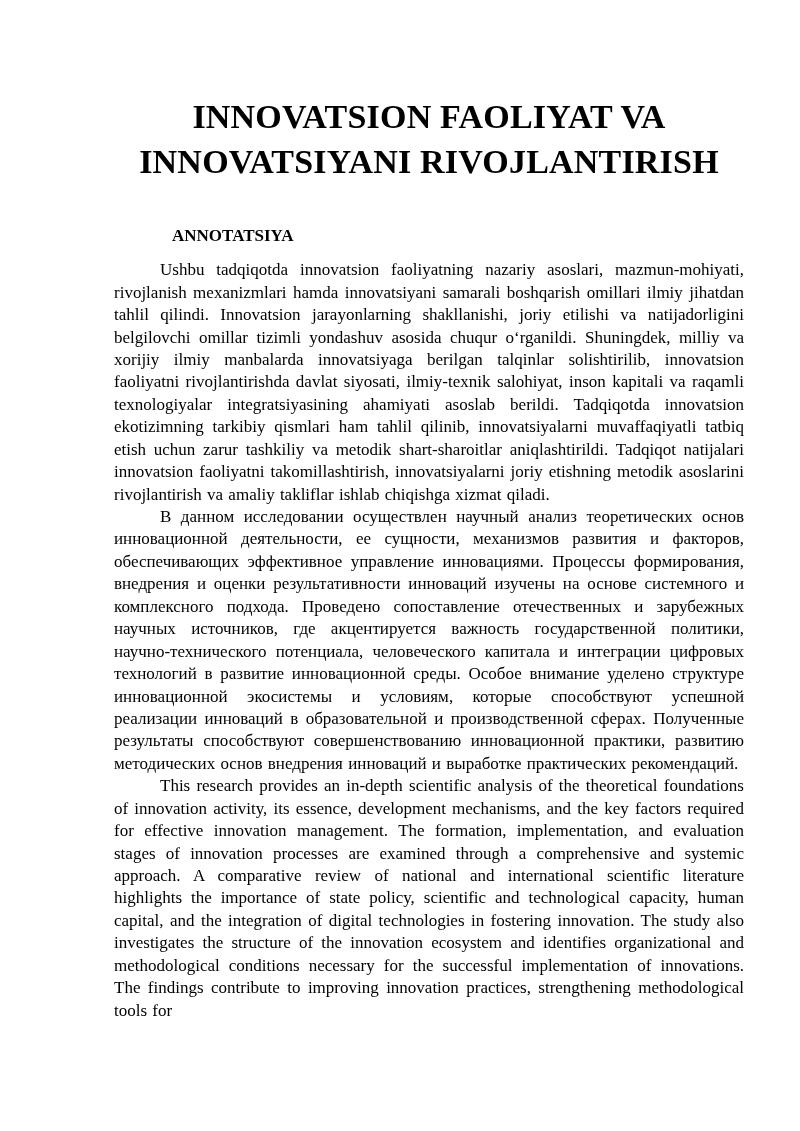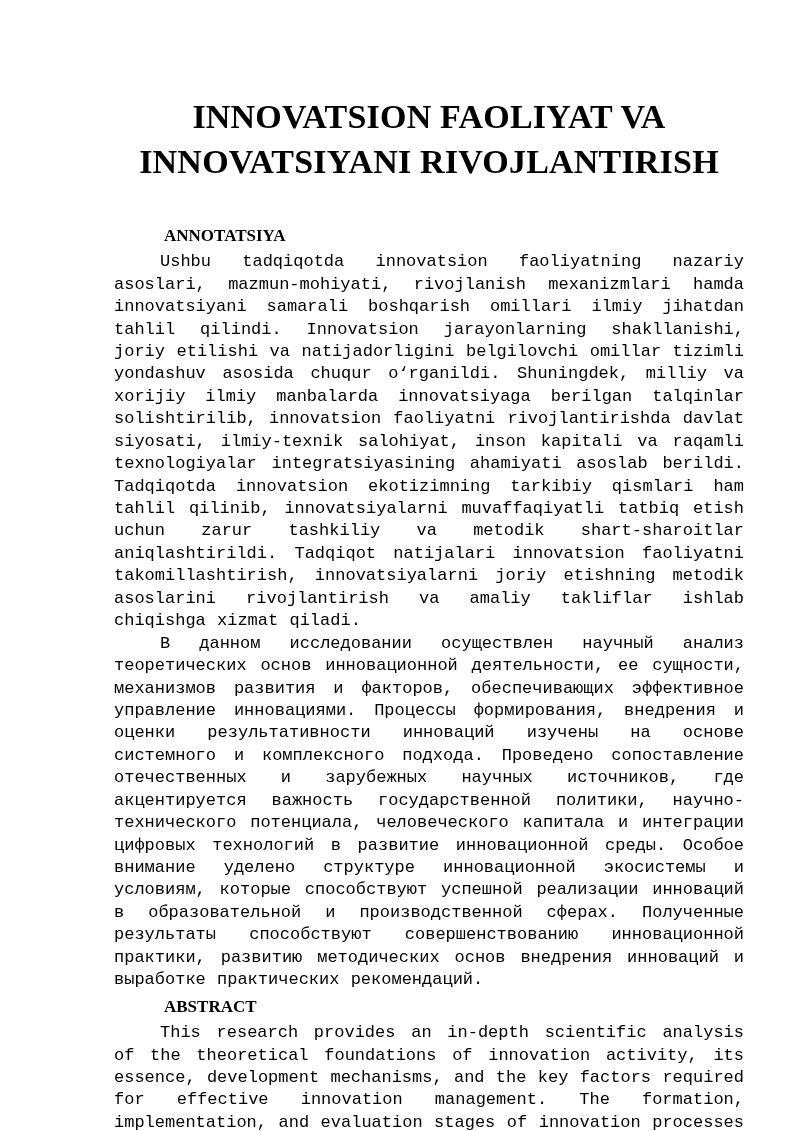--- a/index.html
+++ b/index.html
@@ -21,45 +21,43 @@
     overflow: hidden;
   }
   .doc-title {
     text-align: center;
     font-weight: bold;
     margin: 0 0 40px 0;
     letter-spacing: 0.2px;
   }
   .section-heading {
     font-weight: bold;
-    margin: 4px;
+    margin: 12px;
     padding-left: 46px;
   }
   .section-body {
     margin: 0;
     text-align: justify;
     text-indent: 46px;
     word-spacing: 1px;
-    font-family: Liberation Mono, monospace;
   }
 </style>
 </head>
 <body>
 
 <div class="page">
 
   <h1 class="doc-title">INNOVATSION FAOLIYAT VA INNOVATSIYANI RIVOJLANTIRISH</h1>
 
   <section>
     <p class="section-heading">ANNOTATSIYA</p>
     <p class="section-body">Ushbu tadqiqotda innovatsion faoliyatning nazariy asoslari, mazmun-mohiyati, rivojlanish mexanizmlari hamda innovatsiyani samarali boshqarish omillari ilmiy jihatdan tahlil qilindi. Innovatsion jarayonlarning shakllanishi, joriy etilishi va natijadorligini belgilovchi omillar tizimli yondashuv asosida chuqur o‘rganildi. Shuningdek, milliy va xorijiy ilmiy manbalarda innovatsiyaga berilgan talqinlar solishtirilib, innovatsion faoliyatni rivojlantirishda davlat siyosati, ilmiy-texnik salohiyat, inson kapitali va raqamli texnologiyalar integratsiyasining ahamiyati asoslab berildi. Tadqiqotda innovatsion ekotizimning tarkibiy qismlari ham tahlil qilinib, innovatsiyalarni muvaffaqiyatli tatbiq etish uchun zarur tashkiliy va metodik shart-sharoitlar aniqlashtirildi. Tadqiqot natijalari innovatsion faoliyatni takomillashtirish, innovatsiyalarni joriy etishning metodik asoslarini rivojlantirish va amaliy takliflar ishlab chiqishga xizmat qiladi.</p>
   </section>
 
   <section>
     <p class="section-body">В данном исследовании осуществлен научный анализ теоретических основ инновационной деятельности, ее сущности, механизмов развития и факторов, обеспечивающих эффективное управление инновациями. Процессы формирования, внедрения и оценки результативности инноваций изучены на основе системного и комплексного подхода. Проведено сопоставление отечественных и зарубежных научных источников, где акцентируется важность государственной политики, научно-технического потенциала, человеческого капитала и интеграции цифровых технологий в развитие инновационной среды. Особое внимание уделено структуре инновационной экосистемы и условиям, которые способствуют успешной реализации инноваций в образовательной и производственной сферах. Полученные результаты способствуют совершенствованию инновационной практики, развитию методических основ внедрения инноваций и выработке практических рекомендаций.</p>
   </section>
 
   <section>
-    <p class="section-heading">ABSTRACT</p>
     <p class="section-body">This research provides an in-depth scientific analysis of the theoretical foundations of innovation activity, its essence, development mechanisms, and the key factors required for effective innovation management. The formation, implementation, and evaluation stages of innovation processes are examined through a comprehensive and systemic approach. A comparative review of national and international scientific literature highlights the importance of state policy, scientific and technological capacity, human capital, and the integration of digital technologies in fostering innovation. The study also investigates the structure of the innovation ecosystem and identifies organizational and methodological conditions necessary for the successful implementation of innovations. The findings contribute to improving innovation practices, strengthening methodological tools for</p>
   </section>
 
 </div>
 
 </body></html>

